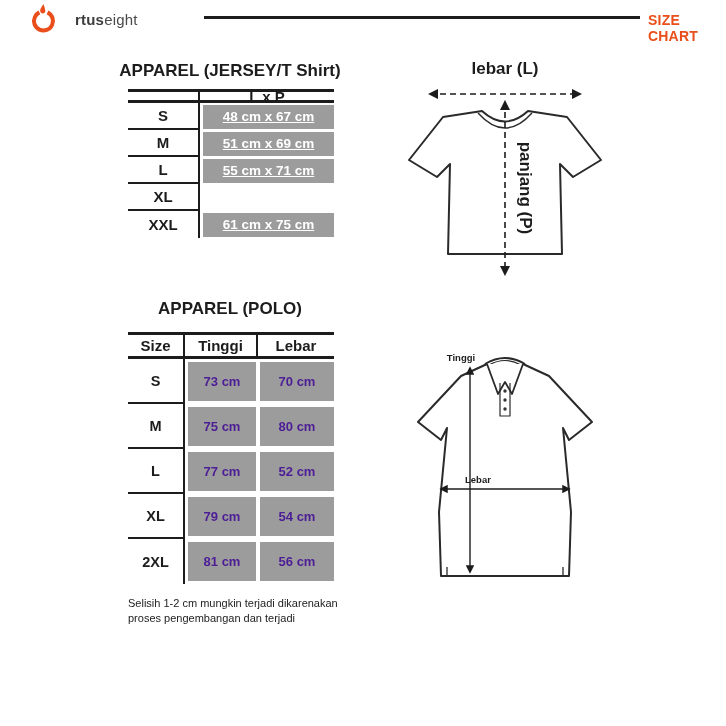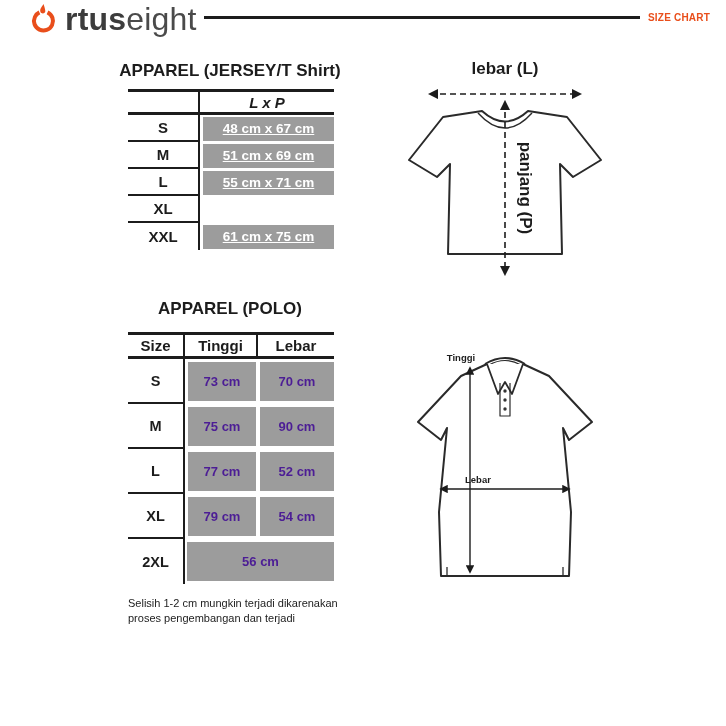--- a/index.html
+++ b/index.html
@@ -2,35 +2,35 @@
 <html><head>
 <meta charset="utf-8">
 <style>
   html,body { margin:0; padding:0; background:#ffffff; }
   .page {
     position:relative; width:726px; height:726px; background:#fff;
     font-family:"Liberation Sans", sans-serif; color:#1c1c1c; overflow:hidden;
   }
   
   .brand { position:absolute; left:30px; top:3px; display:flex; align-items:center; height:32px; }
-  .brand-text { font-size:32px; letter-spacing:0.2px; margin-left:8px; white-space:nowrap; }
+  .brand-text { font-size:15px; letter-spacing:0.2px; margin-left:18px; white-space:nowrap; }
   .brand-rtus { font-weight:700; color:#3c3c3c; }
   .brand-eight { font-weight:400; color:#4a4a4a; }
   .header-rule { position:absolute; left:204px; top:16px; width:436px; height:3px; background:#1c1c1c; }
-  .size-chart-label { position:absolute; left:648px; top:12px; font-size:10px; font-weight:700;
+  .size-chart-label { position:absolute; left:648px; top:12px; font-size:14px; font-weight:700;
     color:#e94e1b; letter-spacing:0.2px; }
 
   
   .section-title { position:absolute; width:240px; text-align:center; font-weight:700; font-size:17px; }
   #jersey-title { left:110px; top:61px; }
   #polo-title   { left:110px; top:299px; }
 
   
   #jersey-table { position:absolute; left:128px; top:89px; width:206px; }
-  .jt-head { display:flex; height:26px; border-top:3px solid #1c1c1c; border-bottom:3px solid #1c1c1c; box-sizing:border-box;font-style:italic; }
+  .jt-head { display:flex; height:14px; border-top:3px solid #1c1c1c; border-bottom:3px solid #1c1c1c; box-sizing:border-box; }
   .jt-spacer { width:72px; border-right:2px solid #1c1c1c; box-sizing:border-box; }
   .jt-head-label { flex:1; display:flex; align-items:center; justify-content:center; font-weight:700; font-size:15px; }
   .jt-row { display:flex; height:27px; }
   .jt-size { width:72px; border-right:2px solid #1c1c1c; box-sizing:border-box;
     display:flex; align-items:center; justify-content:center; font-weight:700; font-size:15px; }
   .jt-row:not(:last-child) .jt-size { border-bottom:2px solid #1c1c1c; }
   .jt-val { flex:1; padding:1.5px 0 1.5px 3px; box-sizing:border-box; }
   .jt-val-inner { height:100%; background:#9c9c9c; color:#fff; font-weight:700; font-size:13.5px;
     display:flex; align-items:center; justify-content:center;text-decoration:underline; }
 
@@ -128,21 +128,21 @@
       <div class="pt-cell-last">
           <div class="pt-cell-inner">70 cm</div>
         </div>
     </div>
     <div class="pt-row">
       <div class="pt-size">M</div>
       <div class="pt-cell">
           <div class="pt-cell-inner">75 cm</div>
         </div>
       <div class="pt-cell-last">
-          <div class="pt-cell-inner">90 cm</div>
+          <div class="pt-cell-inner">80 cm</div>
         </div>
     </div>
     <div class="pt-row">
       <div class="pt-size">L</div>
       <div class="pt-cell">
           <div class="pt-cell-inner">77 cm</div>
         </div>
       <div class="pt-cell-last">
           <div class="pt-cell-inner">52 cm</div>
         </div>
@@ -151,20 +151,23 @@
       <div class="pt-size">XL</div>
       <div class="pt-cell">
           <div class="pt-cell-inner">79 cm</div>
         </div>
       <div class="pt-cell-last">
           <div class="pt-cell-inner">54 cm</div>
         </div>
     </div>
     <div class="pt-row">
       <div class="pt-size">2XL</div>
+      <div class="pt-cell">
+          <div class="pt-cell-inner">81 cm</div>
+        </div>
       <div class="pt-cell-last">
           <div class="pt-cell-inner">56 cm</div>
         </div>
     </div>
   </div>
 
   <div id="footnote">
     <div>Selisih 1-2 cm mungkin terjadi dikarenakan</div>
     <div>proses pengembangan dan terjadi</div>
   </div>

